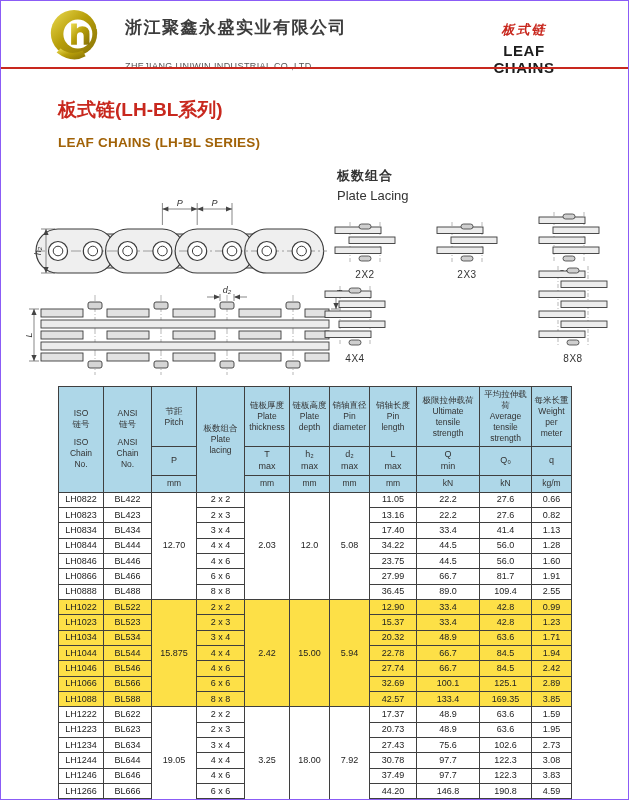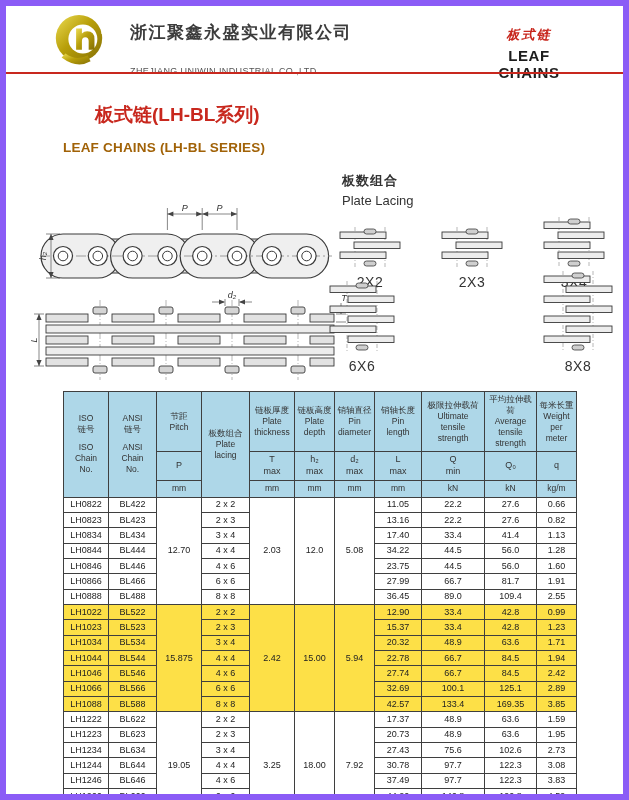--- a/index.html
+++ b/index.html
@@ -1,44 +1,44 @@
 <!DOCTYPE html>
 <html><head>
 <meta charset="utf-8">
 <style>
   html,body{margin:0;padding:0;background:#f2f2f2;}
   .page{
     position:relative;width:629px;height:800px;margin:0 auto;
-    background:#ffffff;border:6px solid #8b5cf6;box-sizing:border-box;
+    background:#ffffff;border:1px solid #8b5cf6;box-sizing:border-box;
     font-family:"Liberation Sans","DejaVu Sans",sans-serif;color:#333;overflow:hidden;
   }
   
   .logo{position:absolute;left:33px;top:6px;width:80px;height:58px;}
   .company{position:absolute;left:124px;top:15px;}
   .company-cn{font-size:17px;font-weight:bold;color:#3c3c3c;letter-spacing:1.5px;}
   .company-en{font-size:9px;color:#555;margin-top:22px;letter-spacing:0.4px;}
   .product{position:absolute;left:478px;top:20px;width:90px;text-align:center;}
   .product-cn{font-size:13px;font-weight:bold;color:#c8281e;letter-spacing:2px;font-style:italic;}
   .product-en{font-size:15px;font-weight:bold;color:#1d1d1d;letter-spacing:0.6px;margin-top:3px;}
   .red-rule{position:absolute;left:0;top:66px;width:629px;height:2px;background:#c8281e;}
   
   .title-block{position:absolute;left:57px;top:96px;}
-  .title-cn{font-size:19px;font-weight:bold;color:#c8281e;margin-left:32px;}
+  .title-cn{font-size:19px;font-weight:bold;color:#c8281e;}
   .title-en{font-size:13.5px;font-weight:bold;color:#a16207;margin-top:12px;letter-spacing:0.2px;}
   
   .side-svg{position:absolute;left:30px;top:194px;}
   .plan-svg{position:absolute;left:24px;top:284px;}
   .lacing-title{position:absolute;left:336px;top:166px;font-size:13px;color:#333;}
   .lacing-title .cn{font-weight:bold;letter-spacing:1px;}
   .lacing-title .en{margin-top:3px;text-align:center;}
   .lace-row{position:absolute;display:flex;justify-content:space-between;align-items:flex-end;}
   .lace-row1{left:332px;top:210px;width:268px;}
   .lace-row2{left:322px;top:264px;width:286px;}
   .lace-item{display:flex;flex-direction:column;align-items:center;}
-  .lace-label{font-size:14px;color:#333;margin-top:6px;letter-spacing:0.5px;}
+  .lace-label{font-size:10px;color:#333;margin-top:6px;letter-spacing:0.5px;}
   
   table.spec{position:absolute;left:57px;top:385px;width:513px;border-collapse:collapse;table-layout:fixed;}
   .spec th,.spec td{border:1px solid #3f3f3f;text-align:center;vertical-align:middle;padding:0;}
   .spec thead th{background:#aed7e8;font-weight:normal;font-size:8.5px;line-height:1.3;white-space:pre-line;padding:2px 1px;}
   .spec thead .subhead{margin-top:7px;}
   .spec .hr1 th{height:44px;}
   .spec .hr2 th{height:20px;font-size:9px;}
   .spec .hr3 th{height:12px;}
   .spec tbody td{font-size:9px;height:14.35px;line-height:1;background:#fff;color:#222;}
   .spec tbody tr.blue td{background:#fde047;}
@@ -208,33 +208,32 @@
           <rect x="2" y="26" width="46" height="6.5" fill="#ececec" stroke="#3a3a3a" stroke-width="0.9"></rect>
           <rect x="16" y="36" width="46" height="6.5" fill="#ececec" stroke="#3a3a3a" stroke-width="0.9"></rect>
           <rect x="26" y="3" width="12" height="5" rx="2.5" fill="#cfcfcf" stroke="#3a3a3a" stroke-width="0.8"></rect>
           <rect x="26" y="45" width="12" height="5" rx="2.5" fill="#cfcfcf" stroke="#3a3a3a" stroke-width="0.8"></rect>
         </svg>
         <div class="lace-label">3X4</div>
       </div>
     </div>
   <div class="lace-row lace-row2">
       <div class="lace-item">
-        <svg width="68" height="72">
-          <line x1="19" y1="1" x2="19" y2="71" stroke="#999" stroke-width="0.7" stroke-dasharray="4 2 1 2"></line>
-          <line x1="49" y1="1" x2="49" y2="71" stroke="#999" stroke-width="0.7" stroke-dasharray="4 2 1 2"></line>
+        <svg width="64" height="62">
+          <line x1="17" y1="1" x2="17" y2="61" stroke="#999" stroke-width="0.7" stroke-dasharray="4 2 1 2"></line>
+          <line x1="47" y1="1" x2="47" y2="61" stroke="#999" stroke-width="0.7" stroke-dasharray="4 2 1 2"></line>
           <rect x="2" y="6" width="46" height="6.5" fill="#ececec" stroke="#3a3a3a" stroke-width="0.9"></rect>
-          <rect x="20" y="16" width="46" height="6.5" fill="#ececec" stroke="#3a3a3a" stroke-width="0.9"></rect>
+          <rect x="16" y="16" width="46" height="6.5" fill="#ececec" stroke="#3a3a3a" stroke-width="0.9"></rect>
           <rect x="2" y="26" width="46" height="6.5" fill="#ececec" stroke="#3a3a3a" stroke-width="0.9"></rect>
-          <rect x="20" y="36" width="46" height="6.5" fill="#ececec" stroke="#3a3a3a" stroke-width="0.9"></rect>
+          <rect x="16" y="36" width="46" height="6.5" fill="#ececec" stroke="#3a3a3a" stroke-width="0.9"></rect>
           <rect x="2" y="46" width="46" height="6.5" fill="#ececec" stroke="#3a3a3a" stroke-width="0.9"></rect>
-          <rect x="20" y="56" width="46" height="6.5" fill="#ececec" stroke="#3a3a3a" stroke-width="0.9"></rect>
-          <rect x="28" y="3" width="12" height="5" rx="2.5" fill="#cfcfcf" stroke="#3a3a3a" stroke-width="0.8"></rect>
-          <rect x="28" y="65" width="12" height="5" rx="2.5" fill="#cfcfcf" stroke="#3a3a3a" stroke-width="0.8"></rect>
+          <rect x="26" y="3" width="12" height="5" rx="2.5" fill="#cfcfcf" stroke="#3a3a3a" stroke-width="0.8"></rect>
+          <rect x="26" y="55" width="12" height="5" rx="2.5" fill="#cfcfcf" stroke="#3a3a3a" stroke-width="0.8"></rect>
         </svg>
-        <div class="lace-label">6X6</div>
+        <div class="lace-label">4X4</div>
       </div>
       <div class="lace-item">
         <svg width="72" height="82">
           <line x1="21" y1="1" x2="21" y2="81" stroke="#999" stroke-width="0.7" stroke-dasharray="4 2 1 2"></line>
           <line x1="51" y1="1" x2="51" y2="81" stroke="#999" stroke-width="0.7" stroke-dasharray="4 2 1 2"></line>
           <rect x="2" y="6" width="46" height="6.5" fill="#ececec" stroke="#3a3a3a" stroke-width="0.9"></rect>
           <rect x="24" y="16" width="46" height="6.5" fill="#ececec" stroke="#3a3a3a" stroke-width="0.9"></rect>
           <rect x="2" y="26" width="46" height="6.5" fill="#ececec" stroke="#3a3a3a" stroke-width="0.9"></rect>
           <rect x="24" y="36" width="46" height="6.5" fill="#ececec" stroke="#3a3a3a" stroke-width="0.9"></rect>
           <rect x="2" y="46" width="46" height="6.5" fill="#ececec" stroke="#3a3a3a" stroke-width="0.9"></rect>

